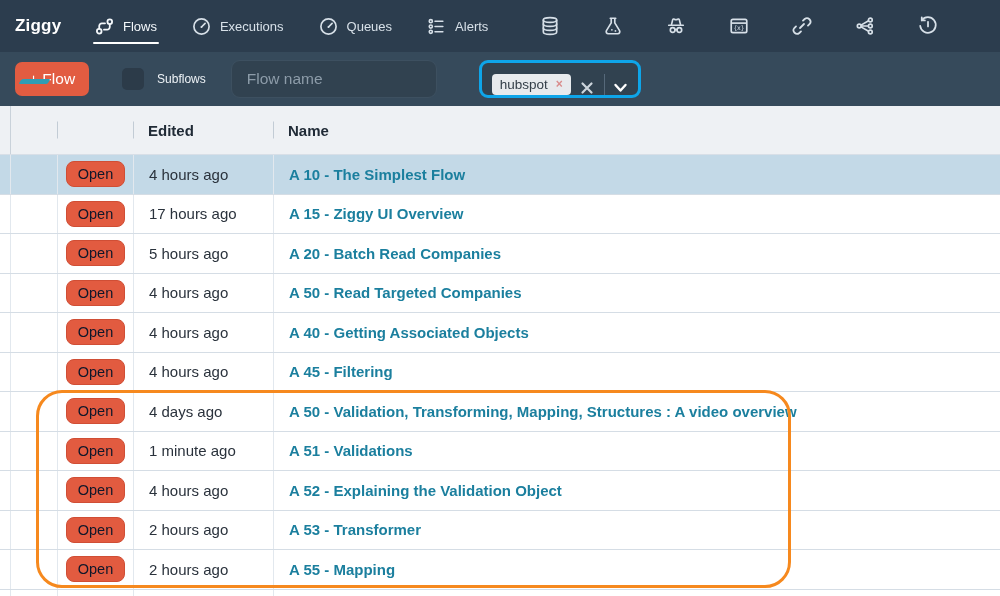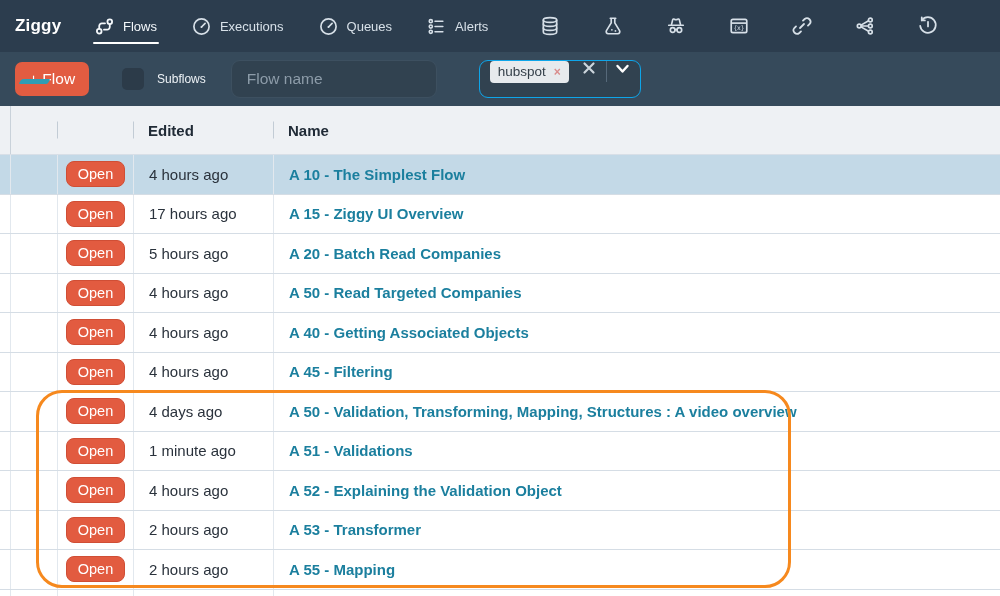--- a/index.html
+++ b/index.html
@@ -30,21 +30,21 @@
   .btn-flow { background:#e25c41; color:#ffffff; border:none; border-radius:7px; font-size:15.5px;
     padding:8px 14px; font-family:inherit; cursor:pointer; font-weight:500; }
   .checkbox { width:22px; height:22px; background:#2c3b49; border-radius:5px; margin-left:33px;
     cursor:pointer; flex-shrink:0; }
   .subflows-label { color:#eef3f7; font-size:12px; font-weight:500; margin-left:13px; }
   .flow-name-input { margin-left:25px; width:206px; height:38px; background:#314250;
     border:1px solid #3d5060; border-radius:9px; color:#a3a3a3; padding:0 15px; font-size:15.5px;
     font-family:inherit; outline:none; }
   .flow-name-input::placeholder { color:#8d9ca9; }
   .multiselect { margin-left:42px; width:162px; height:38px; background:#314250;
-    border:1px solid #0ea5e9; border-radius:9px; display:flex; align-items:flex-start;
+    border:3px solid #0ea5e9; border-radius:9px; display:flex; align-items:flex-end;
     padding:0 10px; cursor:pointer; }
   .tag { background:#e7eaed; border-radius:4px; padding:4px 8px; font-size:13.5px; color:#333e48;
     display:flex; align-items:center; gap:8px; line-height:1; }
   .tag-x { color:#d98c8c; font-size:12px; font-weight:bold; cursor:pointer; }
   .clear-x { margin-left:auto; color:#ccd5dc; display:flex; cursor:pointer; }
   .clear-x svg { width:14px; height:14px; }
   .ms-divider { width:1px; height:21px; background:#56697a; margin:0 8px 0 10px; }
   .chevron { color:#fff; display:flex; cursor:pointer; }
   .chevron svg { width:15px; height:15px; }
 
@@ -54,21 +54,21 @@
   .t-header { height:49px; background:#eef1f4; border-bottom:1px solid #d8dfe7;
     font-weight:bold; font-size:15px; color:#202b36; }
   .hc { position:relative; height:100%; display:flex; align-items:center; padding-left:15px; }
   .hc-first { border-left:1px solid #c9d2da; }
   .hc-tick::before { content:""; position:absolute; left:0; top:50%; transform:translateY(-50%);
     width:1px; height:17px; background:#c2ccd5; }
   .t-row { height:39.5px; border-bottom:1px solid #d5dde5; background:#fff; }
   .t-row.highlight { background:#c3d9e7; }
   .cell { height:100%; display:flex; align-items:center; border-left:1px solid #e2e8ee; }
   .cell-gutter { border-left:none; }
-  .open-btn { margin:auto; background:#e25b40; color:#ffffff; border:1px solid #d04e35;
+  .open-btn { margin:auto; background:#e25b40; color:#0f172a; border:1px solid #d04e35;
     border-radius:8px; font-size:14.5px; padding:4px 11px; cursor:pointer; font-family:inherit; }
   .cell-edited { padding-left:15px; font-size:15px; color:#2a323c; }
   .flow-link { padding-left:15px; font-size:15px; font-weight:bold; color:#1b7f9e; cursor:pointer; }
 
   
   .annotation { position:absolute; left:36px; top:390px; width:755px; height:198px;
     border:3px solid #f6891e; border-radius:26px; pointer-events:none; z-index:10; }
 </style>
 </head>
 <body>

